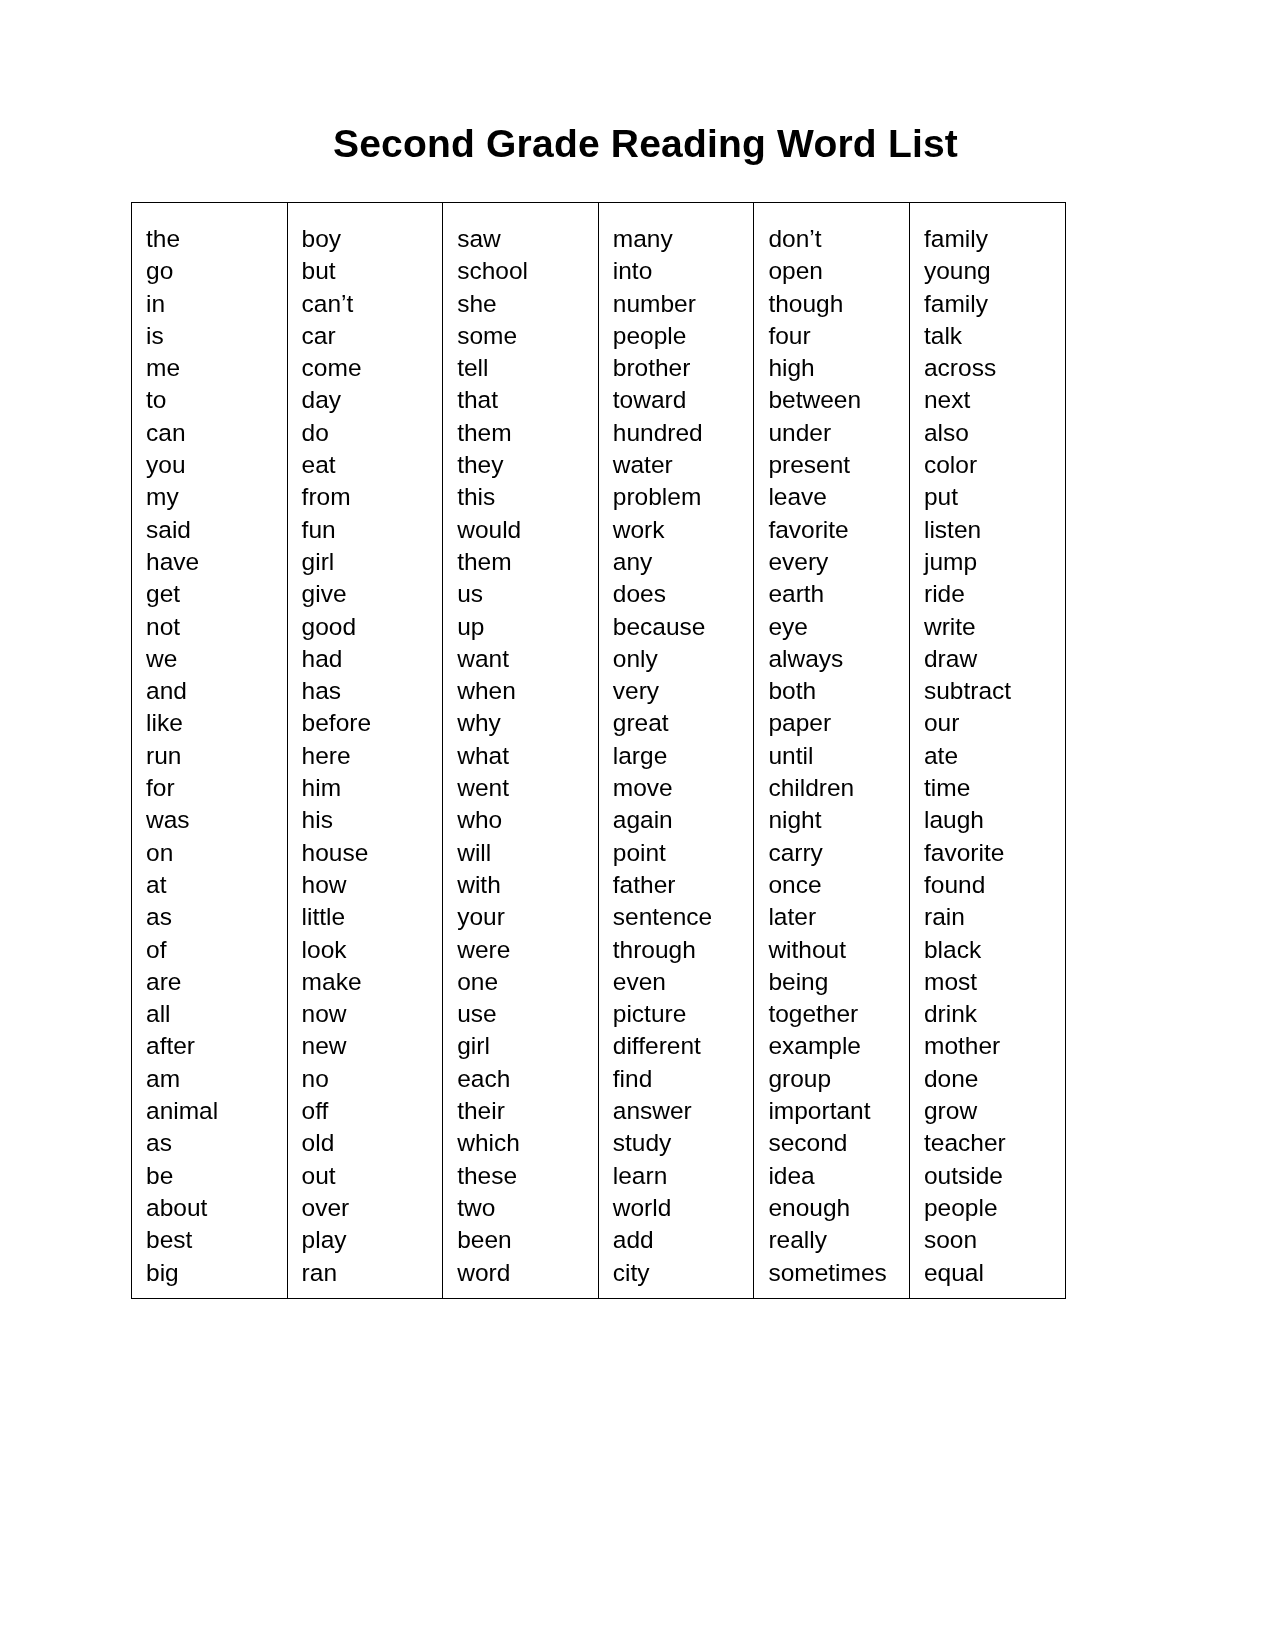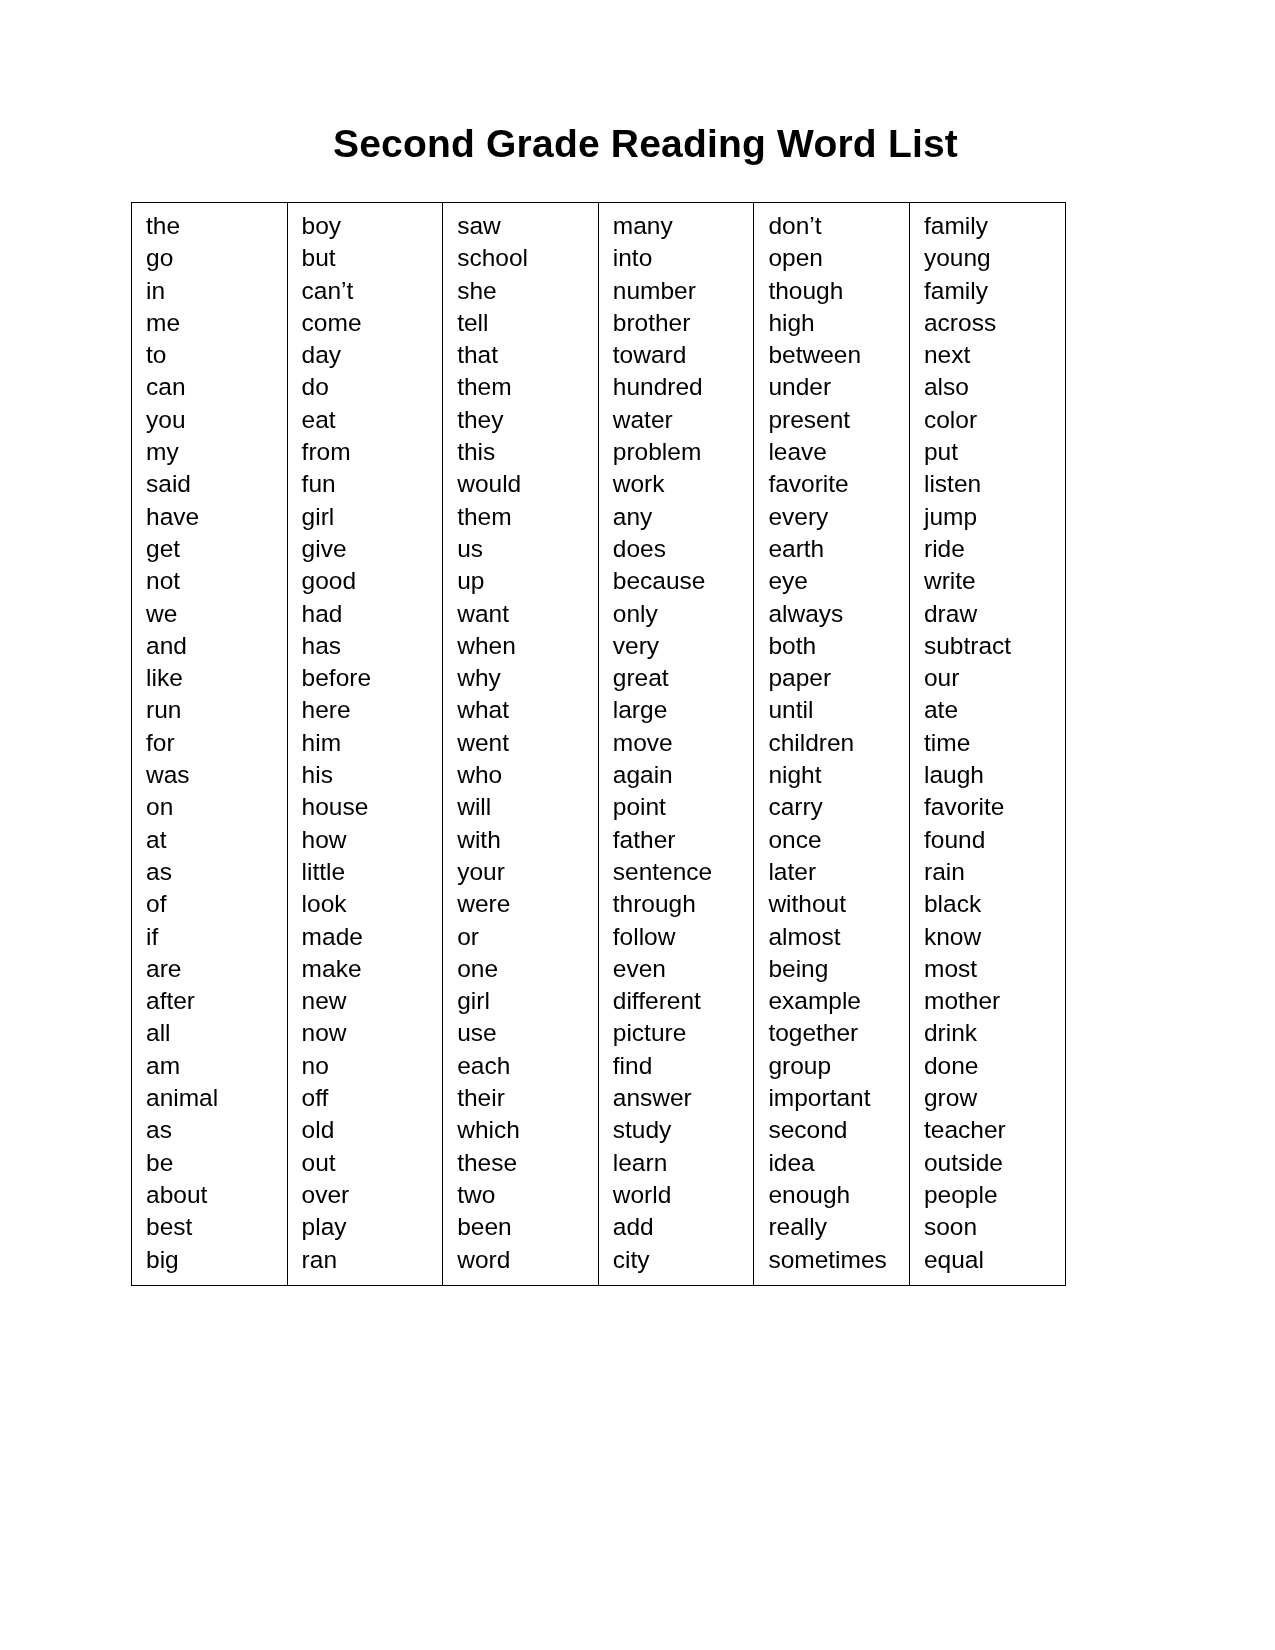--- a/index.html
+++ b/index.html
@@ -55,21 +55,21 @@
     border-bottom: none;
     padding: 0 0 0 14px;
     font-size: 24.5px;
     line-height: 32.3px;
     height: 32.3px;
     vertical-align: top;
     white-space: nowrap;
     overflow: visible;
   }
   table.word-table tr.first-row td {
-    padding-top: 7px;
+    padding-top: 20px;
   }
   table.word-table tr.last-row td {
     padding-bottom: 9px;
   }
   table.word-table td:first-child {
     border-left: none;
   }
   table.word-table td:last-child {
     border-right: none;
   }
@@ -150,20 +150,40 @@
             </td>
             <td>
               <span class="cell-word">though</span>
             </td>
             <td>
               <span class="cell-word">family</span>
             </td>
           </tr>
           <tr>
             <td>
+              <span class="cell-word">is</span>
+            </td>
+            <td>
+              <span class="cell-word">car</span>
+            </td>
+            <td>
+              <span class="cell-word">some</span>
+            </td>
+            <td>
+              <span class="cell-word">people</span>
+            </td>
+            <td>
+              <span class="cell-word">four</span>
+            </td>
+            <td>
+              <span class="cell-word">talk</span>
+            </td>
+          </tr>
+          <tr>
+            <td>
               <span class="cell-word">me</span>
             </td>
             <td>
               <span class="cell-word">come</span>
             </td>
             <td>
               <span class="cell-word">tell</span>
             </td>
             <td>
               <span class="cell-word">brother</span>
@@ -530,96 +550,76 @@
             </td>
             <td>
               <span class="cell-word">without</span>
             </td>
             <td>
               <span class="cell-word">black</span>
             </td>
           </tr>
           <tr>
             <td>
-              <span class="cell-word">if</span>
-            </td>
-            <td>
-              <span class="cell-word">made</span>
-            </td>
-            <td>
-              <span class="cell-word">or</span>
-            </td>
-            <td>
-              <span class="cell-word">follow</span>
-            </td>
-            <td>
-              <span class="cell-word">almost</span>
-            </td>
-            <td>
-              <span class="cell-word">know</span>
-            </td>
-          </tr>
-          <tr>
-            <td>
               <span class="cell-word">are</span>
             </td>
             <td>
               <span class="cell-word">make</span>
             </td>
             <td>
               <span class="cell-word">one</span>
             </td>
             <td>
               <span class="cell-word">even</span>
             </td>
             <td>
               <span class="cell-word">being</span>
             </td>
             <td>
               <span class="cell-word">most</span>
             </td>
           </tr>
           <tr>
             <td>
+              <span class="cell-word">all</span>
+            </td>
+            <td>
+              <span class="cell-word">now</span>
+            </td>
+            <td>
+              <span class="cell-word">use</span>
+            </td>
+            <td>
+              <span class="cell-word">picture</span>
+            </td>
+            <td>
+              <span class="cell-word">together</span>
+            </td>
+            <td>
+              <span class="cell-word">drink</span>
+            </td>
+          </tr>
+          <tr>
+            <td>
               <span class="cell-word">after</span>
             </td>
             <td>
               <span class="cell-word">new</span>
             </td>
             <td>
               <span class="cell-word">girl</span>
             </td>
             <td>
               <span class="cell-word">different</span>
             </td>
             <td>
               <span class="cell-word">example</span>
             </td>
             <td>
               <span class="cell-word">mother</span>
-            </td>
-          </tr>
-          <tr>
-            <td>
-              <span class="cell-word">all</span>
-            </td>
-            <td>
-              <span class="cell-word">now</span>
-            </td>
-            <td>
-              <span class="cell-word">use</span>
-            </td>
-            <td>
-              <span class="cell-word">picture</span>
-            </td>
-            <td>
-              <span class="cell-word">together</span>
-            </td>
-            <td>
-              <span class="cell-word">drink</span>
             </td>
           </tr>
           <tr>
             <td>
               <span class="cell-word">am</span>
             </td>
             <td>
               <span class="cell-word">no</span>
             </td>
             <td>

